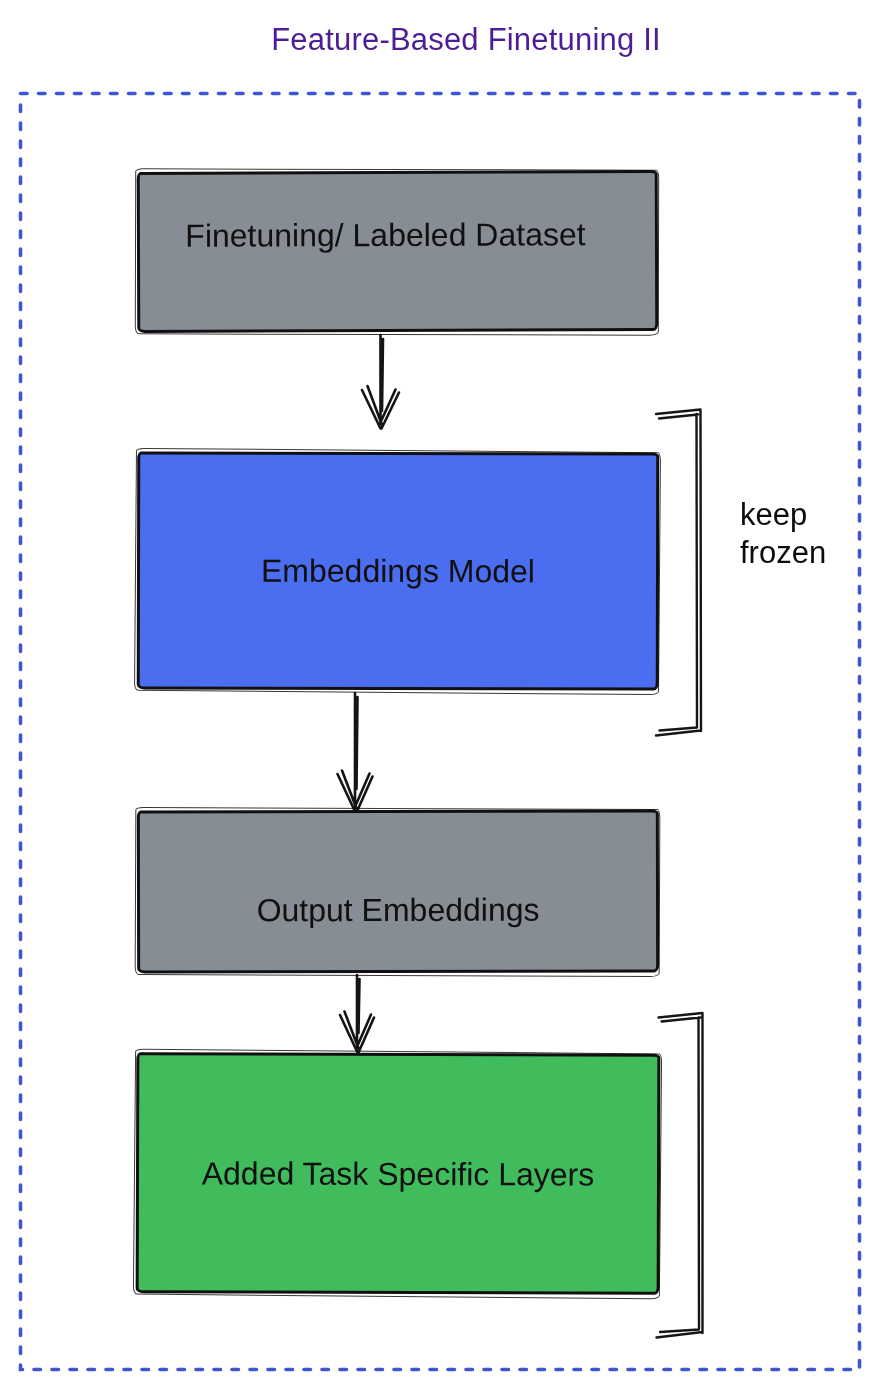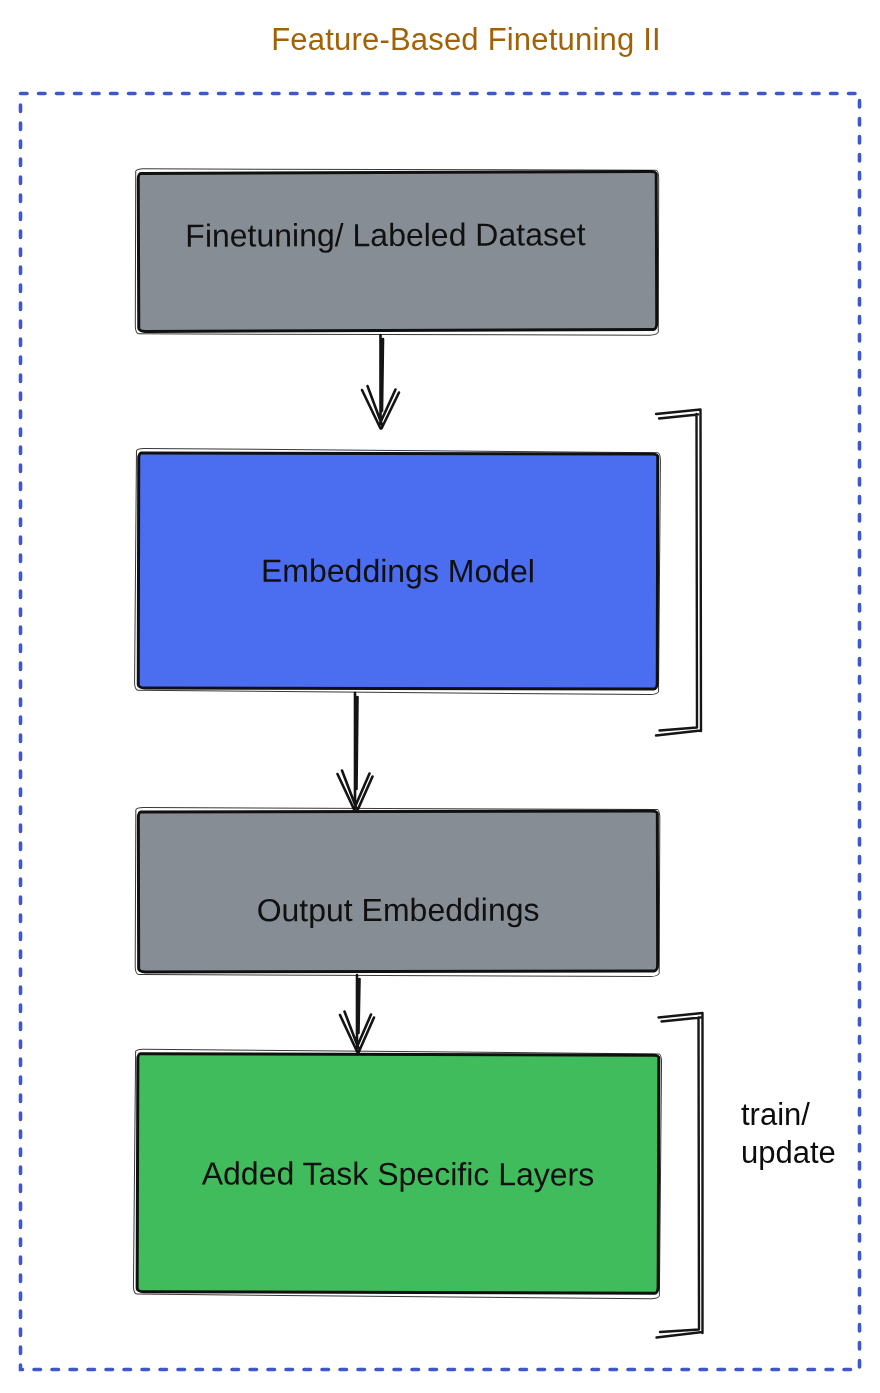--- a/index.html
+++ b/index.html
@@ -35,21 +35,21 @@
   #node-output-embeddings {left:137px;top:810px;width:522px;height:163px;transform:rotate(-.12deg);}
   #node-added-task-layers {left:136px;top:1053px;width:524px;height:241px;transform:rotate(.18deg);}
   #annotation-keep-frozen {left:740px;top:496px;}
   #annotation-train-update{left:741px;top:1096px;}
 </style>
 </head>
 <body>
 
 <div class="canvas">
 
-  <div class="title" style="color: #a16207;">Feature-Based Finetuning II</div>
+  <div class="title" style="color: #4c1d95;">Feature-Based Finetuning II</div>
 
   <svg class="overlay" viewBox="0 0 880 1393">
 
     <rect x="20.5" y="93.5" width="839" height="1276" fill="none" stroke-width="3.6" stroke-dasharray="6.5 11.5" stroke-linecap="round" style="stroke: rgb(62, 87, 208);"></rect>
 
     <g>
       <path class="sketch" d="M380.5 335 L380.5 419 M383 339 L382 411
         M362 390 L380.5 428.5 M367.5 386 L382 425
         M399 392.5 L381.5 428.5 M395.5 389.5 L379.5 424.5"></path>
     </g>
@@ -88,19 +88,19 @@
   </div>
 
   <div class="box" id="node-output-embeddings" style="background-color: rgb(135, 141, 149);">
     <span class="box-label" style="color: rgb(16, 16, 16); margin-top: 37px;">Output Embeddings</span>
   </div>
 
   <div class="box" id="node-added-task-layers" style="background-color: rgb(65, 188, 92);">
     <span class="box-label" style="color: rgb(16, 16, 16);">Added Task Specific Layers</span>
   </div>
 
+  <div class="side-label" id="annotation-keep-frozen">
+    <div>keep</div>
+    <div>frozen</div>
+  </div>
 
-  <div class="side-label" id="annotation-train-update">
-    <div>train/</div>
-    <div>update</div>
-  </div>
 
 </div>
 
 </body></html>

